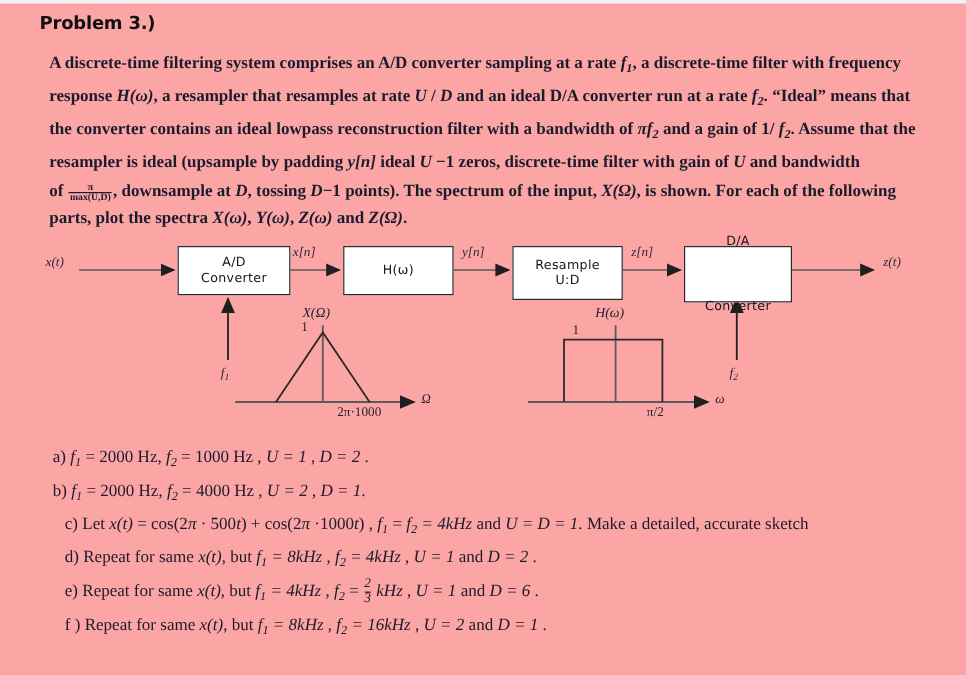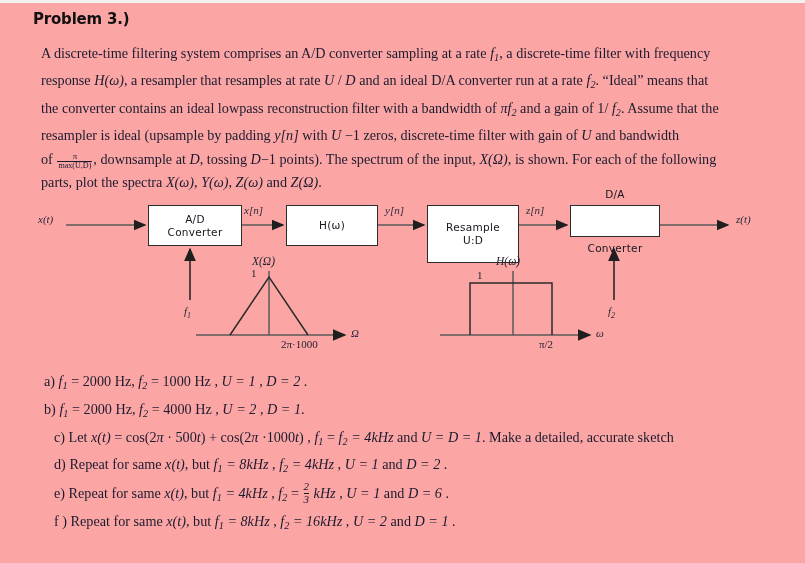--- a/index.html
+++ b/index.html
@@ -42,20 +42,21 @@
   
   #intro-paragraph {
     position: absolute;
     left: 41px;
     top: 42px;
     width: 730px;
     font-size: 14.2px;
     line-height: 23.2px;
     text-align: left;
     color: #1b1b2e;
+    font-weight: bold;
   }
   #intro-paragraph .ln { display: block; white-space: nowrap; }
   i.v { font-style: italic; }
   .sub { font-size: 0.72em; vertical-align: -0.32em; font-style: italic; }
   .frac {
     display: inline-block;
     vertical-align: -0.45em;
     text-align: center;
     font-size: 0.62em;
     line-height: 1.02;
@@ -153,21 +154,21 @@
 
   <div id="problem-title">Problem 3.)</div>
 
   <div id="intro-paragraph">
     <span class="ln"><span>A discrete-time filtering system comprises an A/D converter sampling at a rate </span><i class="v">f</i><span class="sub">1</span><span>, a discrete-time filter with frequency</span></span>
 
     <span class="ln"><span>response </span><i class="v">H</i><i class="v">(ω)</i><span>, a resampler that resamples at rate </span><i class="v">U</i><span> / </span><i class="v">D</i><span> and an ideal D/A converter run at a rate </span><i class="v">f</i><span class="sub">2</span><span>. “Ideal” means that</span></span>
 
     <span class="ln"><span>the converter contains an ideal lowpass reconstruction filter with a bandwidth of </span><i class="v">π</i><i class="v">f</i><span class="sub">2</span><span> and a gain of 1/ </span><i class="v">f</i><span class="sub">2</span><span>. Assume that the</span></span>
 
-    <span class="ln"><span>resampler is ideal (upsample by padding </span><i class="v">y</i><i class="v">[n]</i><span> with </span><i class="v">U</i><span> −1 zeros, discrete-time filter with gain of </span><i class="v">U</i><span> and bandwidth</span></span>
+    <span class="ln"><span>resampler is ideal (upsample by padding </span><i class="v">y</i><i class="v">[n]</i><span> ideal </span><i class="v">U</i><span> −1 zeros, discrete-time filter with gain of </span><i class="v">U</i><span> and bandwidth</span></span>
 
     <span class="ln"><span>of </span><span class="frac"><span class="num">π</span><span class="den">max(U,D)</span></span><span>, downsample at </span><i class="v">D</i><span>, tossing </span><i class="v">D</i><span>−1 points). The spectrum of the input, </span><i class="v">X</i><i class="v">(Ω)</i><span>, is shown. For each of the following</span></span>
 
     <span class="ln"><span>parts, plot the spectra </span><i class="v">X</i><i class="v">(ω)</i><span>, </span><i class="v">Y</i><i class="v">(ω)</i><span>, </span><i class="v">Z</i><i class="v">(ω)</i><span> and </span><i class="v">Z</i><i class="v">(Ω)</i><span>.</span></span>
   </div>
 
   <div id="block-diagram">
 
     <svg width="805" height="175" style="position:absolute;left:0;top:0;">
       <defs>
@@ -203,26 +204,26 @@
 
     <div class="blk" style="left:148px; top:12px; width:94px; height:41px;">
       <span>A/D</span>
       <span>Converter</span>
     </div>
 
     <div class="blk" style="left:286px; top:12px; width:92px; height:41px;">
       <span>H(ω)</span>
     </div>
 
-    <div class="blk" style="left:427px; top:12px; width:92px; height:58px;">
+    <div class="blk" style="left:427px; top:12px; width:92px; height:45px;">
       <span>Resample</span>
       <span>U:D</span>
     </div>
 
-    <div class="blk" style="left:570px; top:12px; width:90px; height:32px;gap:41px;">
+    <div class="blk" style="left:570px; top:12px; width:90px; height:47px;gap:41px;">
       <span>D/A</span>
       <span>Converter</span>
     </div>
 
     <div class="sig-label" style="left:38px; top:20px;">x(t)</div>
     <div class="sig-label" style="left:244px; top:11px;">x[n]</div>
     <div class="sig-label" style="left:385px; top:11px;">y[n]</div>
     <div class="sig-label" style="left:526px; top:11px;">z[n]</div>
     <div class="sig-label" style="left:736px; top:20px;">z(t)</div>
 

